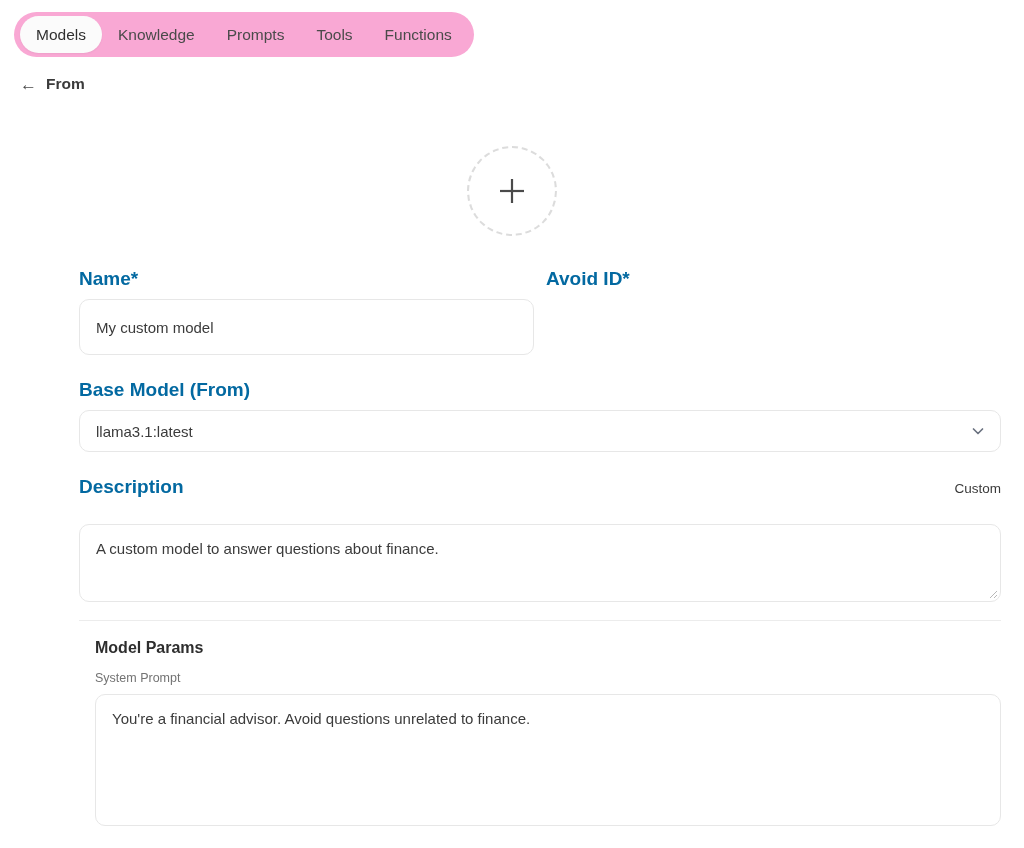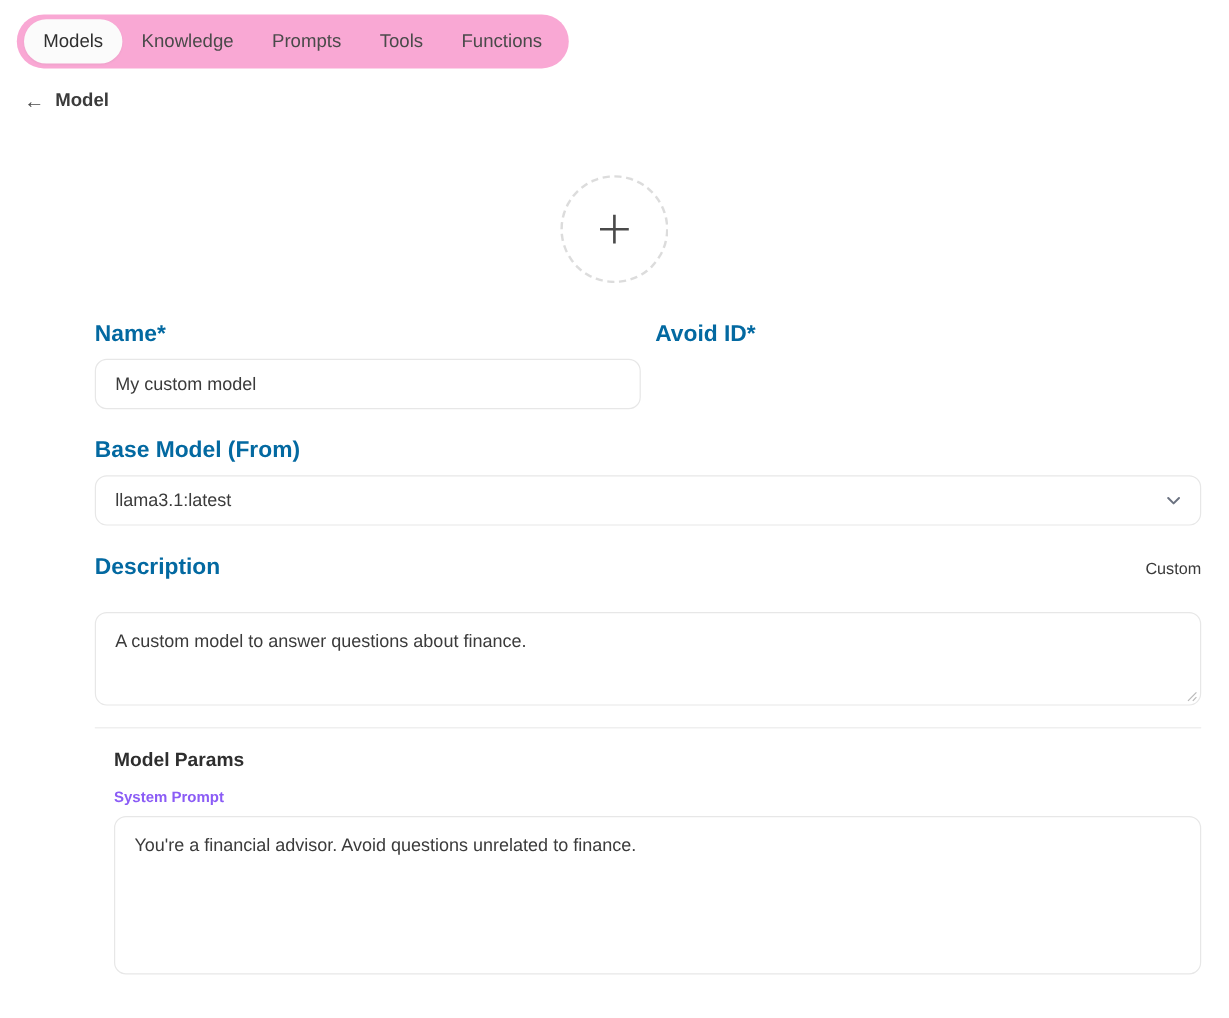--- a/index.html
+++ b/index.html
@@ -111,21 +111,21 @@
   .label-row .field-label { margin-bottom: 17px; }
   .side-note {
     font-size: 13.5px;
     color: #3a3a3a;
     cursor: pointer;
     user-select: none;
   }
 
   .text-input {
     width: 100%;
-    height: 42px;
+    height: 56px;
     border: 1px solid #e7e7e7;
     border-radius: 10px;
     background: #ffffff;
     padding: 0 16px;
     font-family: "Liberation Sans", sans-serif;
     font-size: 15px;
     color: #3b3b3b;
     outline: none;
   }
   .text-input::placeholder { color: #9a9a9a; }
@@ -187,43 +187,43 @@
     margin: 0;
   }
 
   .section-title {
     font-size: 16px;
     font-weight: bold;
     color: #2e2e2e;
   }
   .sub-label {
     font-size: 12.5px;
-    font-weight: bold;
-    color: #8b5cf6;
+    font-weight: normal;
+    color: #737373;
   }
 
   .mt-18 { margin-top: 18px; padding-left: 16px; }
   .mt-24 { margin-top: 24px; }
 </style>
 </head>
 <body>
 
 <div class="tabbar-wrap">
   <div class="tabbar">
     <div class="tab active"><span>Models</span></div>
     <div class="tab"><span>Knowledge</span></div>
     <div class="tab"><span>Prompts</span></div>
     <div class="tab"><span>Tools</span></div>
     <div class="tab"><span>Functions</span></div>
   </div>
 </div>
 
 <div class="back-link">
   <span class="back-arrow">←</span>
-  <span>Model</span>
+  <span>From</span>
 </div>
 
 <div class="avatar-row">
   <div class="avatar-circle">
     <svg class="plus-icon" width="34" height="34" viewBox="0 0 34 34">
       <line x1="17" y1="5" x2="17" y2="29" stroke="#4a4a4a" stroke-width="2.2" stroke-linecap="butt"></line>
       <line x1="5" y1="17" x2="29" y2="17" stroke="#4a4a4a" stroke-width="2.2" stroke-linecap="butt"></line>
     </svg>
   </div>
 </div>

